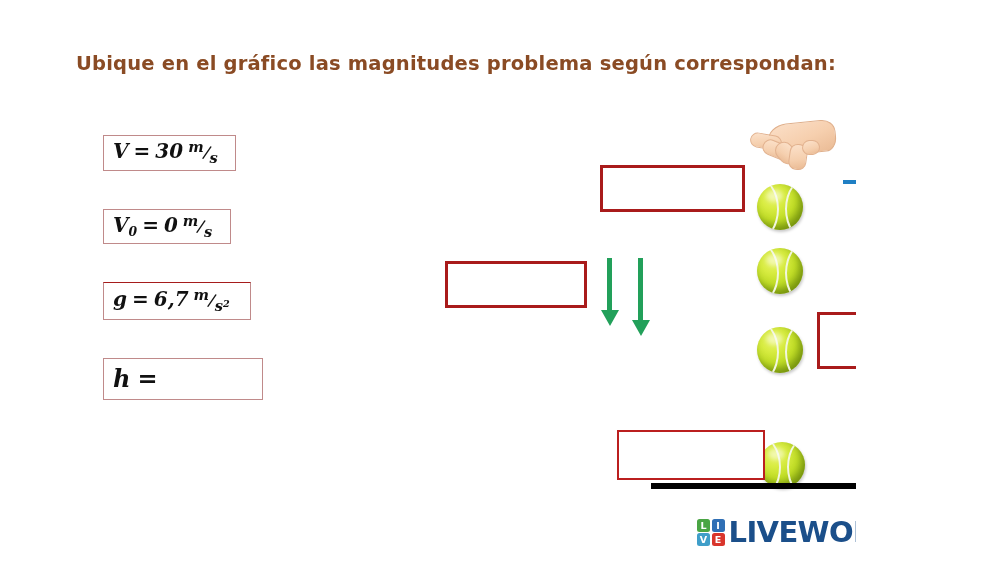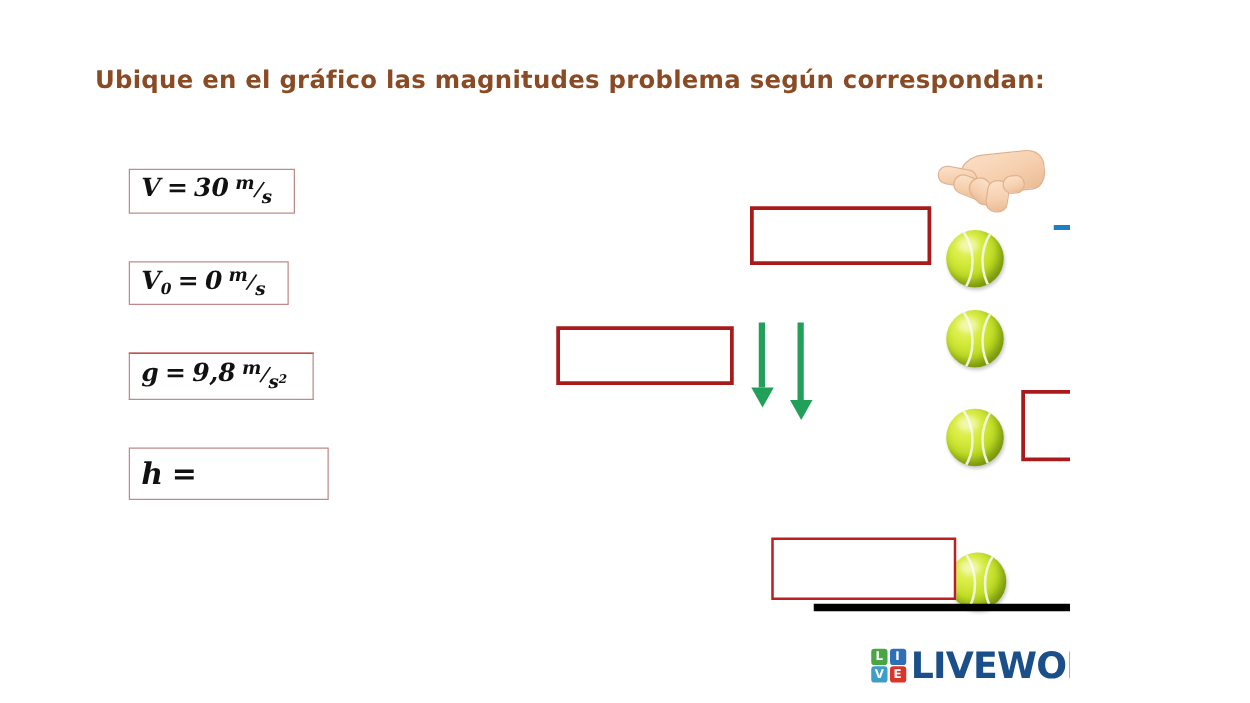--- a/index.html
+++ b/index.html
@@ -282,21 +282,21 @@
   </div>
 
   <div class="formula-box" style="left:103px; top:209px; width:128px; height:35px;">
     <span class="math">
       <span class="roman">V</span><span class="sub">0</span><span style="margin:0 5px;">=</span><span>0</span><span class="frac"><span class="num">m</span><span class="bar">/</span><span class="den">s</span></span>
     </span>
   </div>
 
   <div class="formula-box strong-top" style="left:103px; top:282px; width:148px; height:38px;">
     <span class="math">
-      <span class="roman">g</span><span style="margin:0 5px;">=</span><span>9,8</span><span class="frac"><span class="num">m</span><span class="bar">/</span><span class="den"><span>s</span><span class="sup">2</span></span></span>
+      <span class="roman">g</span><span style="margin:0 5px;">=</span><span>6,7</span><span class="frac"><span class="num">m</span><span class="bar">/</span><span class="den"><span>s</span><span class="sup">2</span></span></span>
     </span>
   </div>
 
   <div class="formula-box" style="left:103px; top:358px; width:160px; height:42px;">
     <span class="math" style="font-size:24px;">
       <span class="roman">h</span><span style="margin-left:7px;">=</span>
     </span>
   </div>
 
   <div class="answer-box" style="left:600px; top:165px; width:145px; height:47px;"></div>

